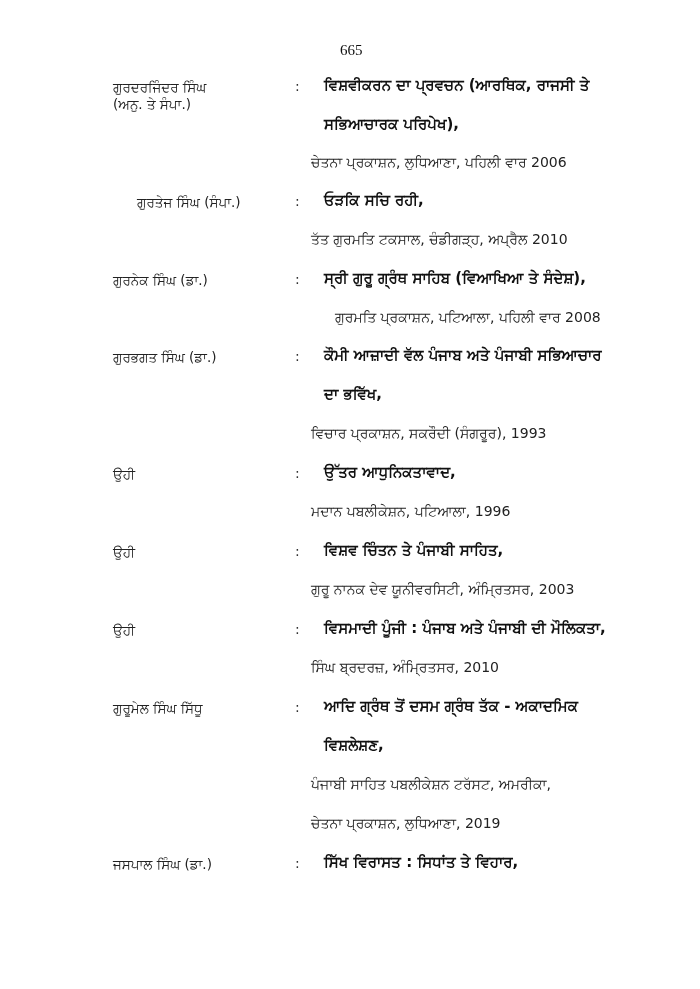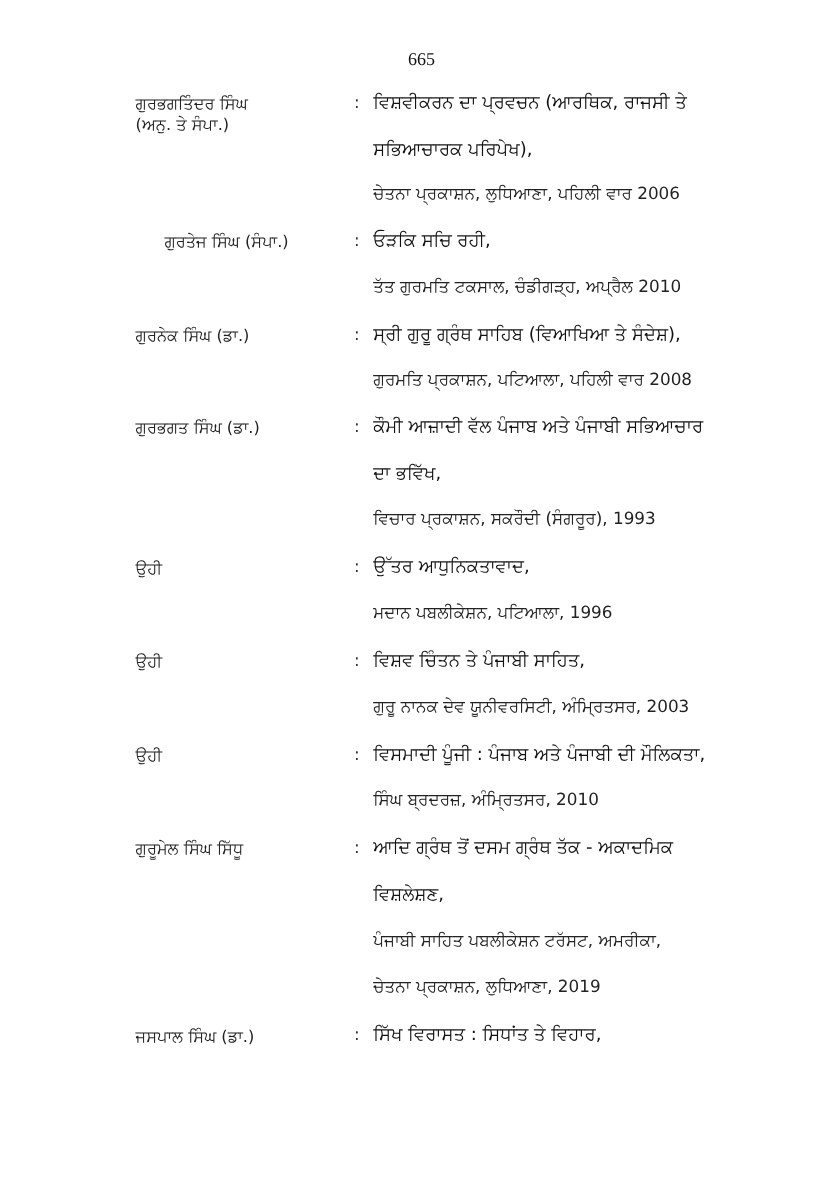--- a/index.html
+++ b/index.html
@@ -5,51 +5,51 @@
     html, body { margin: 0; padding: 0; background: #ffffff; }
     body { width: 700px; height: 989px; position: relative; overflow: hidden;
       font-family: "DejaVu Sans", "Liberation Sans", sans-serif; color: #111; }
     .page-number { position: absolute; top: 42px; left: 0; width: 700px; text-align: center;
       font-family: "Liberation Serif", "DejaVu Serif", serif; font-size: 15px; padding-left: 0; }
     .pn-inner { position: absolute; left: 340px; top: 0; }
     .entry { position: absolute; left: 0; width: 700px; }
     .author { position: absolute; left: 113px; font-size: 13.5px; line-height: 19px; color: #222; }
     .colon { position: absolute; left: 295px; font-size: 14px; color: #333; }
     .line { position: absolute; left: 311px; white-space: nowrap; }
-    .title { font-weight: normal; font-size: 15px; }
+    .title { font-weight: bold; font-size: 15px; margin-left: 13px; }
     .pub { font-size: 14px; color: #222; }
   </style>
 </head>
 <body>
 
 <div class="page-number">
     <span class="pn-inner">665</span>
   </div>
 
 <div class="entry" style="top:78px;">
-  <div class="author" style="top:0;">ਗੁਰਭਗਤਿੰਦਰ ਸਿੰਘ</div>
+  <div class="author" style="top:0;">ਗੁਰਦਰਜਿੰਦਰ ਸਿੰਘ</div>
   <div class="author" style="top:17px;">(ਅਨੁ. ਤੇ ਸੰਪਾ.)</div>
   <div class="colon" style="top:0;">:</div>
   <div class="line title" style="top:-2px;">ਵਿਸ਼ਵੀਕਰਨ ਦਾ ਪ੍ਰਵਚਨ (ਆਰਥਿਕ, ਰਾਜਸੀ ਤੇ</div>
   <div class="line title" style="top:37px;">ਸਭਿਆਚਾਰਕ ਪਰਿਪੇਖ),</div>
   <div class="line pub" style="top:76px;">ਚੇਤਨਾ ਪ੍ਰਕਾਸ਼ਨ, ਲੁਧਿਆਣਾ, ਪਹਿਲੀ ਵਾਰ 2006</div>
 </div>
 
 <div class="entry" style="top:193px;">
   <div class="author" style="top:0;margin-left:24px;">ਗੁਰਤੇਜ ਸਿੰਘ (ਸੰਪਾ.)</div>
   <div class="colon" style="top:0;">:</div>
   <div class="line title" style="top:-2px;text-align:right;">ਓੜਕਿ ਸਚਿ ਰਹੀ,</div>
   <div class="line pub" style="top:38px;">ਤੱਤ ਗੁਰਮਤਿ ਟਕਸਾਲ, ਚੰਡੀਗੜ੍ਹ, ਅਪ੍ਰੈਲ 2010</div>
 </div>
 
 <div class="entry" style="top:271px;">
   <div class="author" style="top:0;">ਗੁਰਨੇਕ ਸਿੰਘ (ਡਾ.)</div>
   <div class="colon" style="top:0;">:</div>
   <div class="line title" style="top:-2px;">ਸ੍ਰੀ ਗੁਰੂ ਗ੍ਰੰਥ ਸਾਹਿਬ (ਵਿਆਖਿਆ ਤੇ ਸੰਦੇਸ਼),</div>
-  <div class="line pub" style="top:38px;">ਗੁਰਮਤਿ ਪ੍ਰਕਾਸ਼ਨ, ਪਟਿਆਲਾ, ਪਹਿਲੀ ਵਾਰ 2008</div>
+  <div class="line pub" style="top:38px;margin-left:24px;">ਗੁਰਮਤਿ ਪ੍ਰਕਾਸ਼ਨ, ਪਟਿਆਲਾ, ਪਹਿਲੀ ਵਾਰ 2008</div>
 </div>
 
 <div class="entry" style="top:348px;">
   <div class="author" style="top:0;">ਗੁਰਭਗਤ ਸਿੰਘ (ਡਾ.)</div>
   <div class="colon" style="top:0;">:</div>
   <div class="line title" style="top:-2px;">ਕੌਮੀ ਆਜ਼ਾਦੀ ਵੱਲ ਪੰਜਾਬ ਅਤੇ ਪੰਜਾਬੀ ਸਭਿਆਚਾਰ</div>
   <div class="line title" style="top:37px;">ਦਾ ਭਵਿੱਖ,</div>
   <div class="line pub" style="top:77px;">ਵਿਚਾਰ ਪ੍ਰਕਾਸ਼ਨ, ਸਕਰੌਦੀ (ਸੰਗਰੂਰ), 1993</div>
 </div>
 

